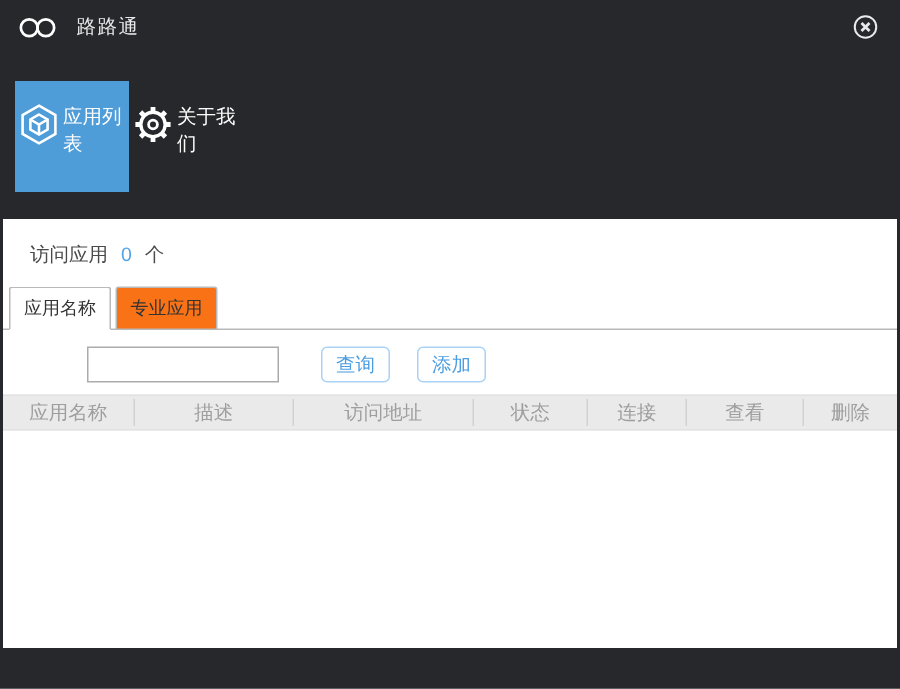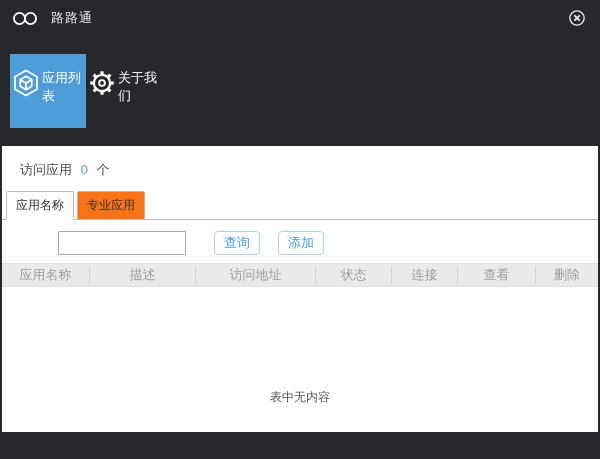--- a/index.html
+++ b/index.html
@@ -209,19 +209,18 @@
     <div class="table-head">
       <div class="th c1">应用名称</div>
       <div class="th c2">描述</div>
       <div class="th c3">访问地址</div>
       <div class="th c4">状态</div>
       <div class="th c5">连接</div>
       <div class="th c6">查看</div>
       <div class="th c7">删除</div>
     </div>
 
-    <div class="table-empty">表中无内容</div>
 
   </div>
 
   <div class="bottombar"></div>
 
 </div>
 
 </body></html>

